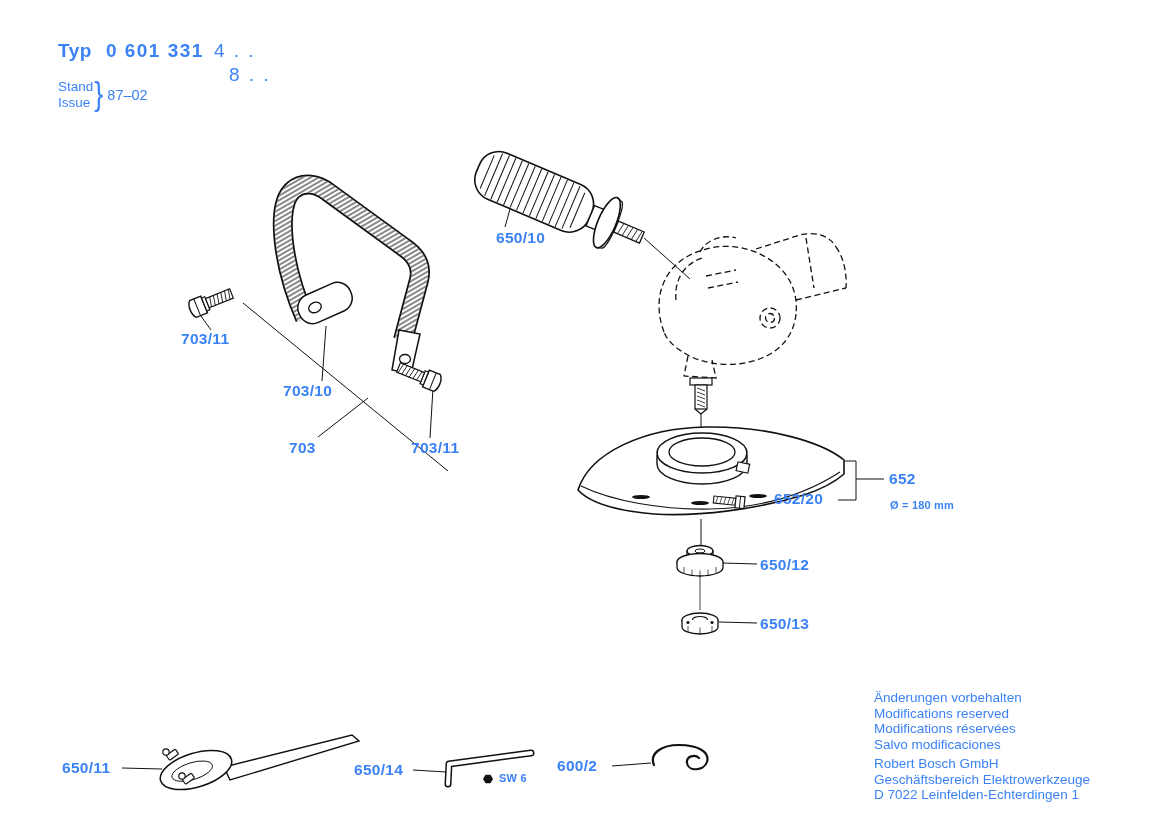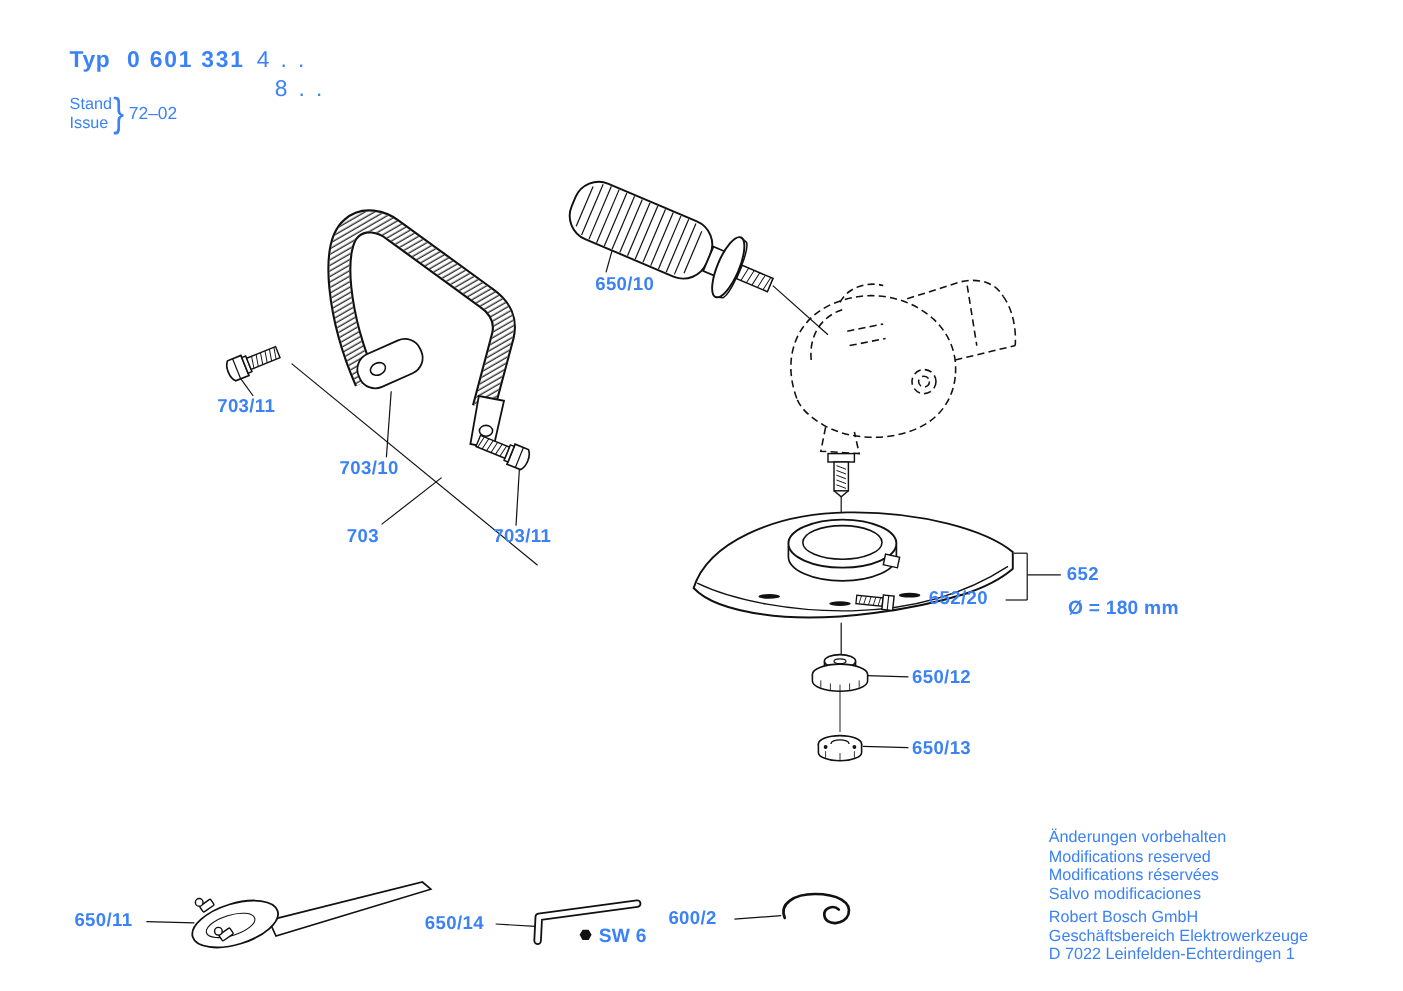--- a/index.html
+++ b/index.html
@@ -3,21 +3,21 @@
 <meta charset="utf-8">
 <style>
   html,body{margin:0;padding:0;background:#fff;}
   .page{
     position:relative;width:1169px;height:826px;background:#fff;overflow:hidden;
     font-family:"Liberation Sans",sans-serif;color:#3b82f6;
   }
   .page svg{position:absolute;left:0;top:0;}
   .abs{position:absolute;white-space:nowrap;}
   .lbl{font-weight:700;font-size:15.5px;letter-spacing:.3px;}
-  .lbl-small{font-weight:700;font-size:16px;letter-spacing:.2px;}
+  .lbl-small{font-weight:700;font-size:11px;letter-spacing:.2px;}
   .typ-line{font-size:19px;font-weight:700;letter-spacing:.5px;}
   .typ-line .num{margin-left:14px;letter-spacing:1.5px;}
   .typ-line .sfx{margin-left:10px;font-weight:400;letter-spacing:2px;}
   .typ-line2{font-size:19px;font-weight:400;letter-spacing:2px;}
   .stand-block{display:flex;align-items:center;}
   .stand-col{font-size:13.5px;line-height:15.5px;}
   .brace{font-size:27px;font-weight:300;transform:scaleY(1.25);margin:0 4px 0 1px;}
   .date{font-size:14.5px;}
   .foot{font-size:13.5px;line-height:15.5px;margin-left:24px;}
 </style>
@@ -243,21 +243,21 @@
     <span>Typ</span><span class="num">0 601 331</span><span class="sfx">4 . .</span>
   </div>
   <div class="abs typ-line2" style="left:229px;top:64px">8 . .</div>
 
   <div class="abs stand-block" style="left:58px;top:79px">
     <div class="stand-col">
       <div>Stand</div>
       <div>Issue</div>
     </div>
     <div class="brace">}</div>
-    <div class="date">72–02</div>
+    <div class="date">87–02</div>
   </div>
 
   <div class="abs lbl" style="left:496px;top:229px">650/10</div>
   <div class="abs lbl" style="left:181px;top:330px">703/11</div>
   <div class="abs lbl" style="left:283px;top:382px">703/10</div>
   <div class="abs lbl" style="left:289px;top:439px">703</div>
   <div class="abs lbl" style="left:411px;top:439px">703/11</div>
   <div class="abs lbl" style="left:774px;top:490px">652/20</div>
   <div class="abs lbl" style="left:889px;top:470px">652</div>
   <div class="abs lbl-small" style="left:890px;top:499px">Ø = 180 mm</div>

